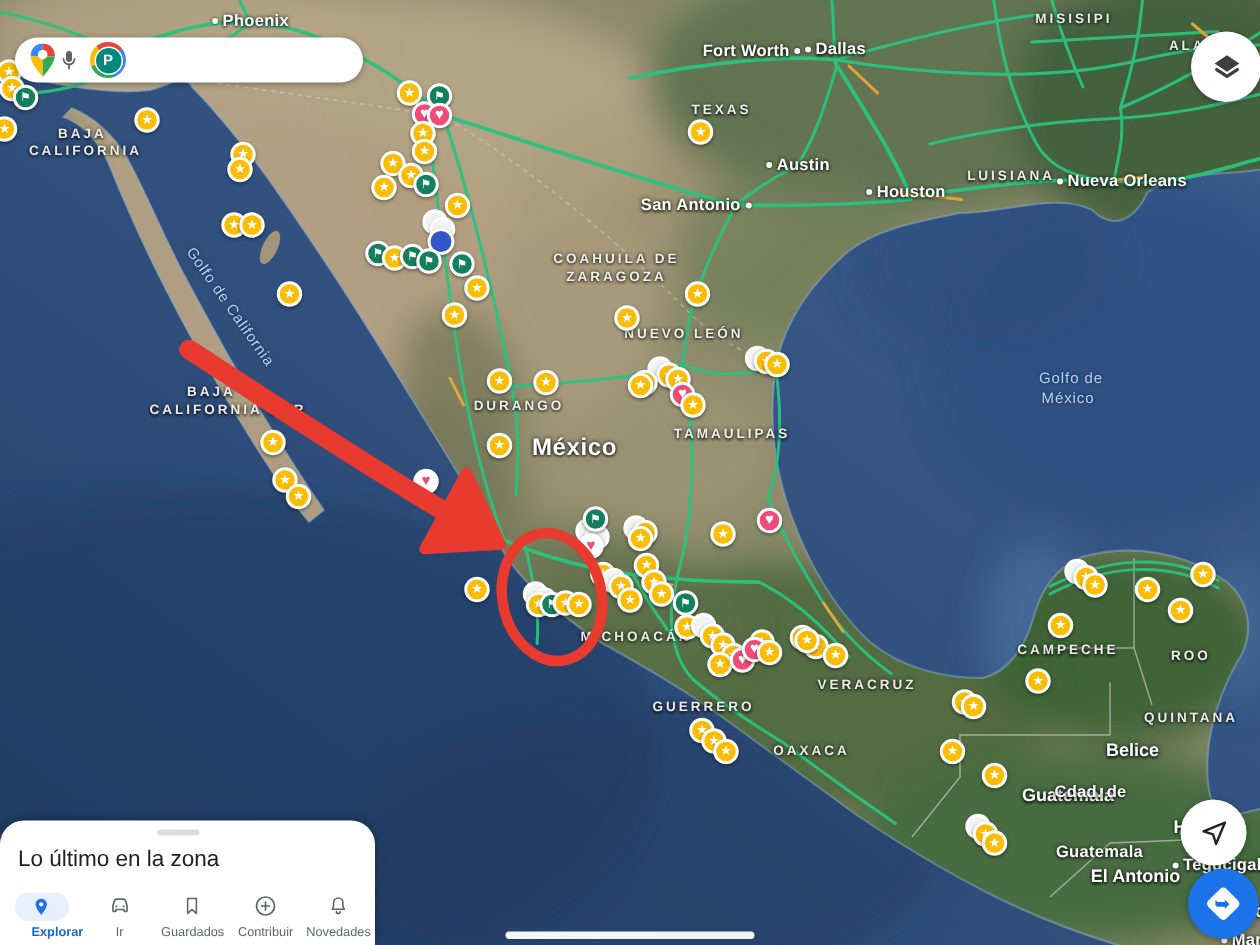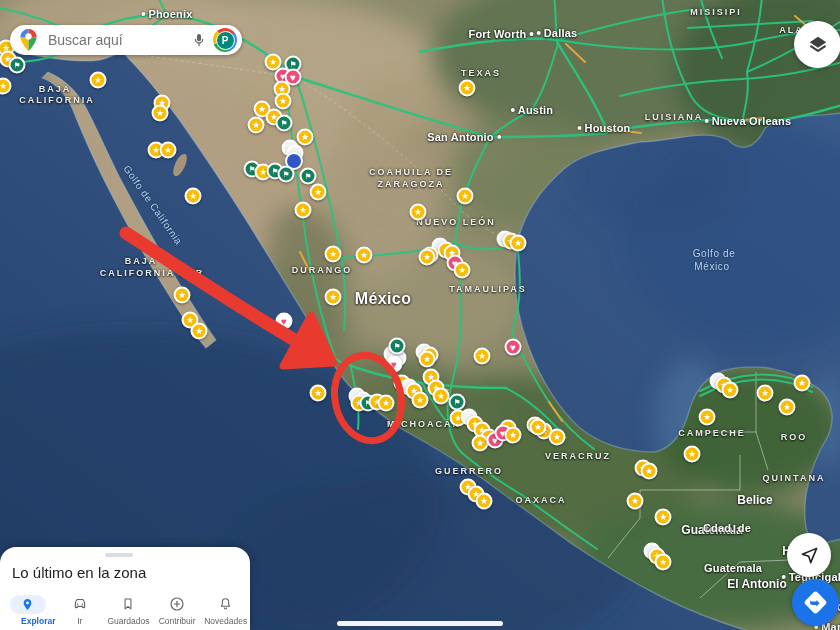--- a/index.html
+++ b/index.html
@@ -248,21 +248,21 @@
       </span>
       <span class="lbl region" style="left: 152px; top: 273px; transform: translate(-50%, -50%);">
         <span>CALIFORNIA SUR</span>
       </span>
       <span class="lbl region" style="left: 411px; top: 172px; transform: translate(-50%, -50%);">
         <span>COAHUILA DE</span>
       </span>
       <span class="lbl region" style="left: 411px; top: 184px; transform: translate(-50%, -50%);">
         <span>ZARAGOZA</span>
       </span>
-      <span class="lbl region" style="left: 322px; top: 270px; transform: translate(-50%, -50%);">
+      <span class="lbl region" style="left: 346px; top: 270px; transform: translate(-50%, -50%);">
         <span>DURANGO</span>
       </span>
       <span class="lbl region" style="left: 456px; top: 222px; transform: translate(-50%, -50%);">
         <span>NUEVO LEÓN</span>
       </span>
       <span class="lbl region" style="left: 488px; top: 289px; transform: translate(-50%, -50%);">
         <span>TAMAULIPAS</span>
       </span>
       <span class="lbl big" style="left: 383px; top: 299px; transform: translate(-50%, -50%);">
         <span>México</span>
@@ -451,21 +451,20 @@
           </clipPath>
         </defs>
       <g clip-path="url(#pinClip)">
         <rect x="0" y="0" width="12" height="12" fill="#4285f4"></rect>
         <rect x="12" y="0" width="12" height="12" fill="#ea4335"></rect>
         <rect x="0" y="12" width="12" height="18" fill="#fbbc04"></rect>
         <rect x="12" y="12" width="12" height="18" fill="#34a853"></rect>
       </g>
       <circle cx="12" cy="10.5" r="4" fill="#fff"></circle>
     </svg>
-    <input type="text" value="" placeholder="Buscar aquí" style="">
     <svg width="16" height="18" viewBox="0 0 24 24">
       <path d="M12,14 a3,3 0 0 0 3,-3 V6 a3,3 0 0 0 -6,0 v5 a3,3 0 0 0 3,3 z" fill="#5f6368"></path>
       <path d="M6.5,11 a5.5,5.5 0 0 0 11,0" fill="none" stroke="#5f6368" stroke-width="1.8" stroke-linecap="round"></path>
       <line x1="12" y1="16.5" x2="12" y2="20.5" stroke="#5f6368" stroke-width="1.8" stroke-linecap="round"></line>
     </svg>
     <div class="avatar" style="margin-left:6px;">
       <div class="avatar-inner">P</div>
     </div>
   </div>
 

